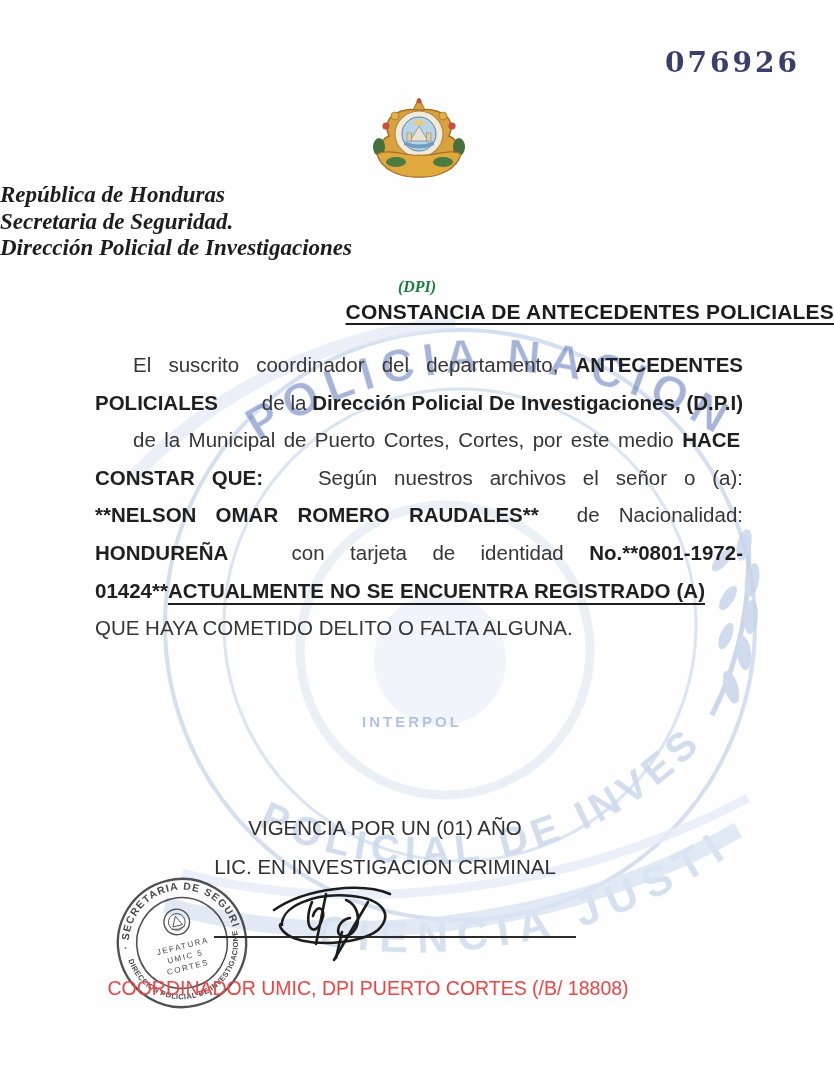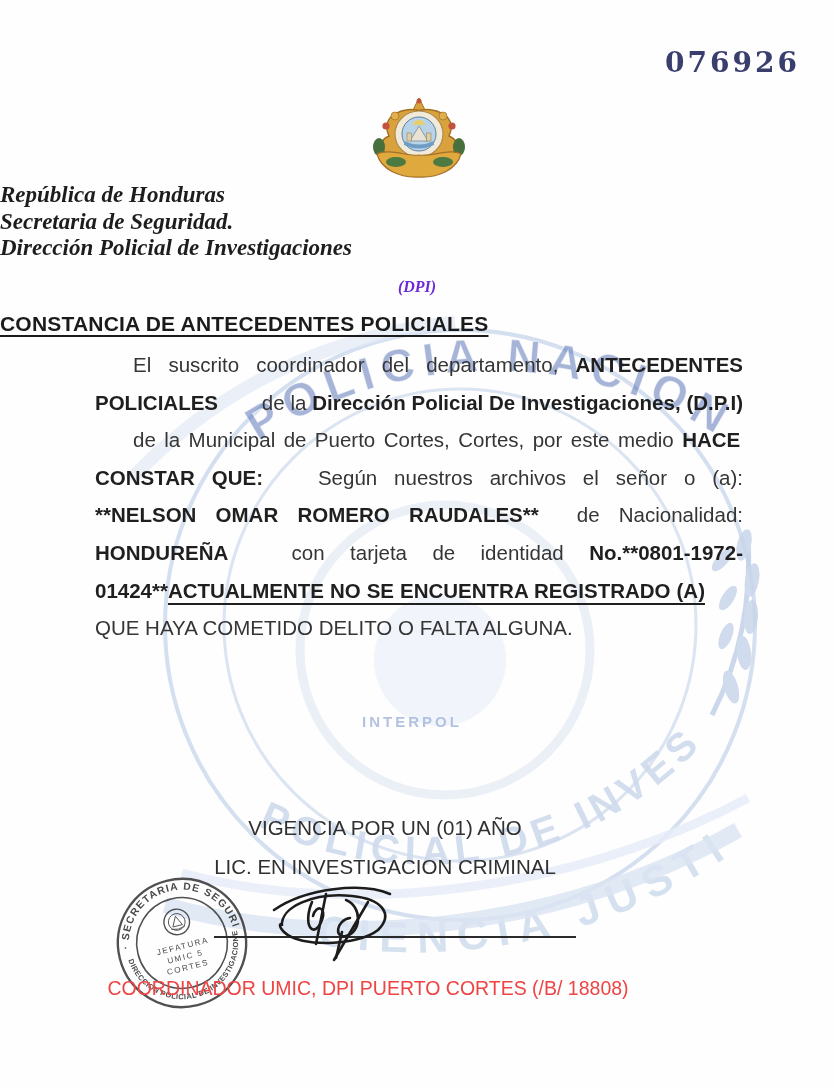--- a/index.html
+++ b/index.html
@@ -14,23 +14,23 @@
   .serial{top:46px;right:34px;font-family:"DejaVu Serif",serif;font-weight:700;font-size:28px;
           letter-spacing:3px;color:#3a3e6d;z-index:3;}
 
   
   .emblem{left:356px;top:96px;width:126px;height:92px;z-index:2;}
   .script-block{left:0;right:0;top:182px;text-align:left;z-index:3;
       font-family:"Liberation Serif","DejaVu Serif",serif;font-style:italic;font-weight:700;
       font-size:23px;line-height:26.5px;color:#1d1d1d;}
   .dpi-line{left:0;right:0;top:278px;text-align:center;z-index:3;
       font-family:"Liberation Serif","DejaVu Serif",serif;font-style:italic;font-weight:700;
-      font-size:16px;color:#6d28d9;}
-  .doc-title{left:0;right:0;top:300px;text-align:left;z-index:3;font-weight:700;font-size:21px;
-      color:#1b1b1b;letter-spacing:.2px;margin-top:12px;}
+      font-size:16px;color:#15803d;}
+  .doc-title{left:0;right:0;top:300px;text-align:right;z-index:3;font-weight:700;font-size:21px;
+      color:#1b1b1b;letter-spacing:.2px;}
   .doc-title span{text-decoration:underline;text-decoration-thickness:2px;text-underline-offset:4px;}
 
   
   .para{left:95px;width:648px;font-size:20.5px;line-height:37.6px;text-align:justify;z-index:3;color:#353535;}
   .para1{top:346px;}
   .para2{top:650px;}
   .s-regular{font-weight:400;margin-left:38px;}
   .s-bold{font-weight:700;color:#1f1f1f;}
   .s-bold-underline{font-weight:700;color:#1f1f1f;text-decoration:underline;
       text-decoration-thickness:2.2px;text-underline-offset:5px;}

